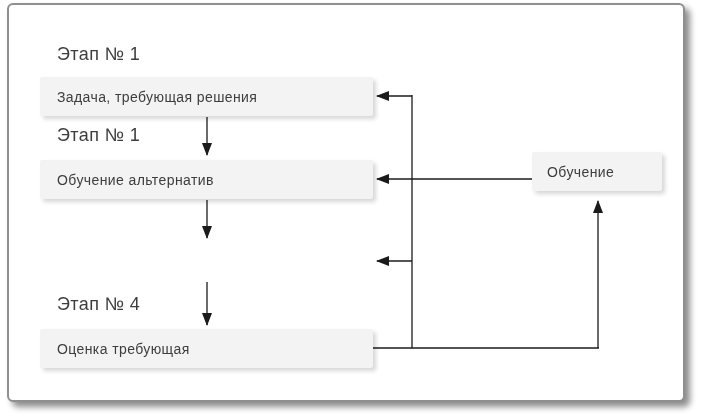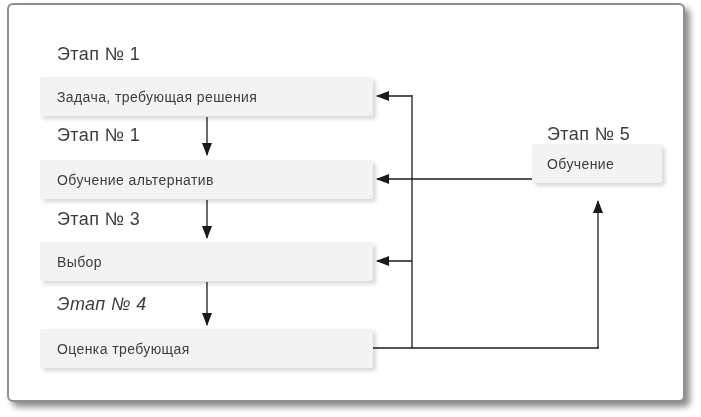--- a/index.html
+++ b/index.html
@@ -48,27 +48,27 @@
     align-items: center;
     padding-left: 17px;
     font-size: 14px;
     letter-spacing: 0.4px;
     color: var(--text);
     white-space: nowrap;
   }
   .lbl1 { left: 57px;  top: 44px;  }
   .lbl2 { left: 57px;  top: 125px; }
   .lbl3 { left: 57px;  top: 209px; }
-  .lbl4 { left: 57px;  top: 294px; font-style: italic; }
+  .lbl4 { left: 57px;  top: 294px; }
   .lbl5 { left: 547px; top: 124px; }
   .box1 { top: 77px;  }
   .box2 { top: 160px; }
   .box3 { top: 242px; }
   .box4 { top: 329px; }
-  .box5 { top: 144px; left: 532px; width: 130px; padding-left: 15px; }
+  .box5 { top: 152px; left: 532px; width: 130px; padding-left: 15px; }
   svg.connectors {
     position: absolute;
     left: 0; top: 0;
     pointer-events: none;
   }
   svg.connectors line { stroke: var(--connector); stroke-width: 1.3; }
   svg.connectors .ah { fill: var(--connector); }
 </style>
 </head>
 <body>
@@ -93,21 +93,18 @@
     <line x1="373" y1="348" x2="599" y2="348"></line>
     <line x1="598" y1="348" x2="598" y2="201" marker-end="url(#ah)"></line>
   </svg>
 
   <div class="stage-label lbl1">Этап № 1</div>
   <div class="node box1">Задача, требующая решения</div>
 
   <div class="stage-label lbl2">Этап № 1</div>
   <div class="node box2">Обучение альтернатив</div>
 
-  <div class="stage-label lbl3">Этап № 3</div>
-  <div class="node box3">Выбор</div>
 
   <div class="stage-label lbl4">Этап № 4</div>
   <div class="node box4">Оценка требующая</div>
 
-  <div class="stage-label lbl5">Этап № 5</div>
   <div class="node box5">Обучение</div>
 </div>
 
 </body></html>

